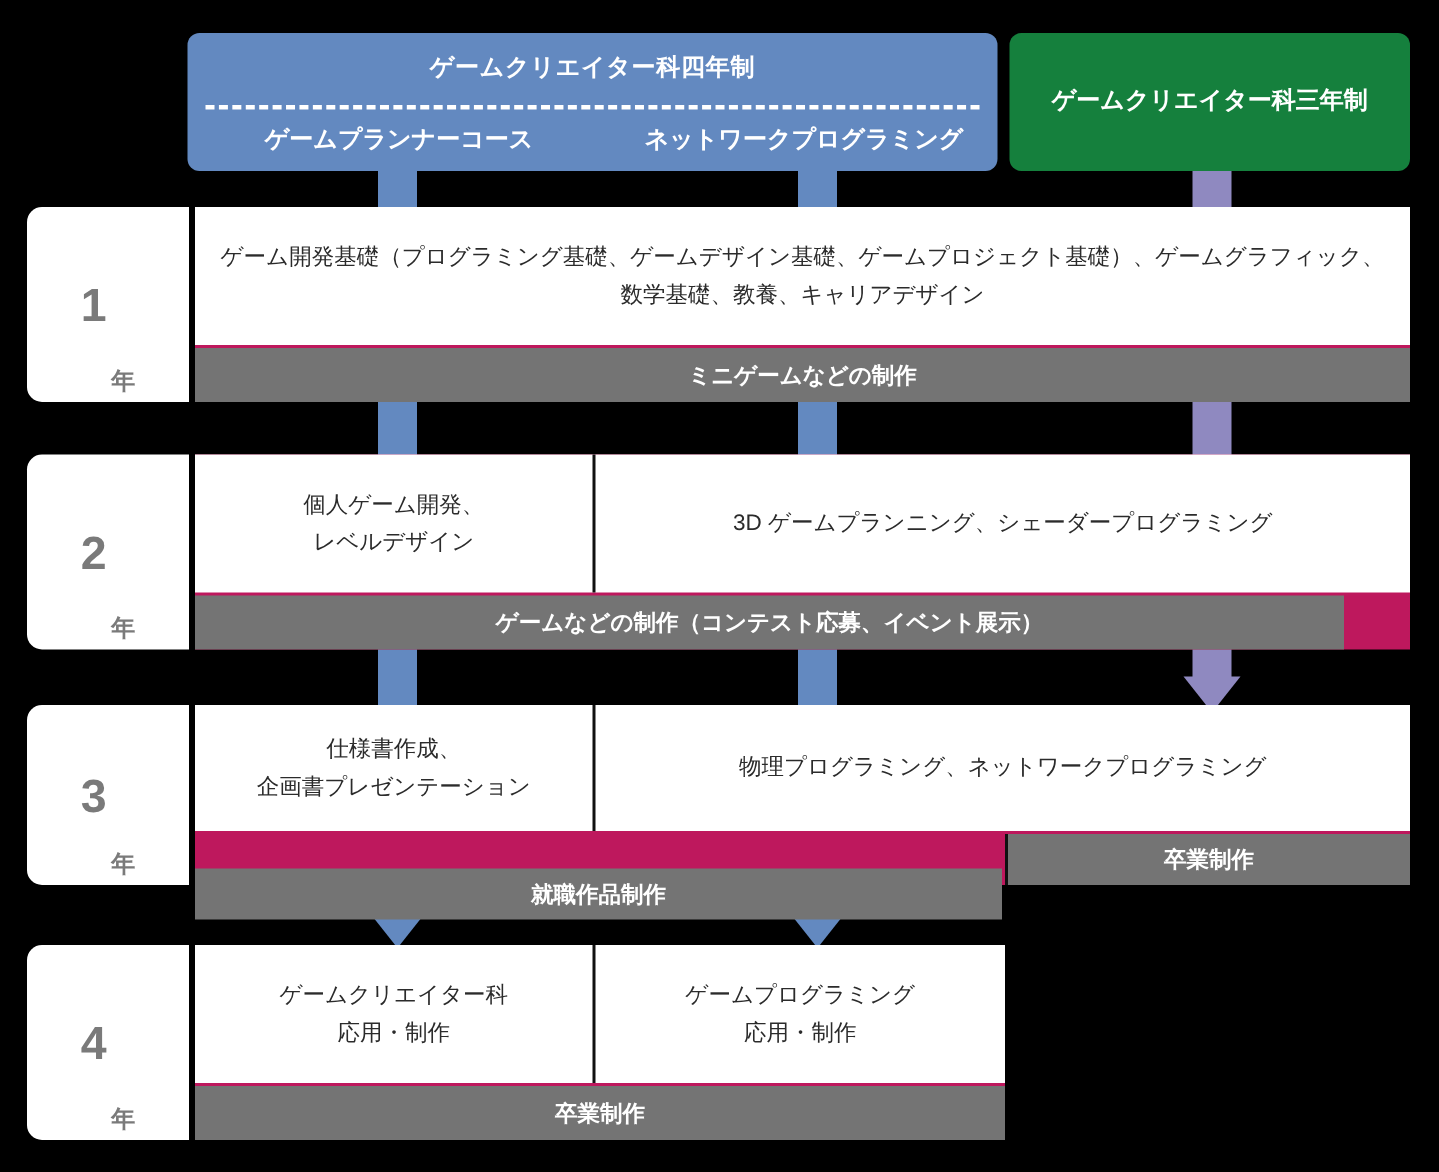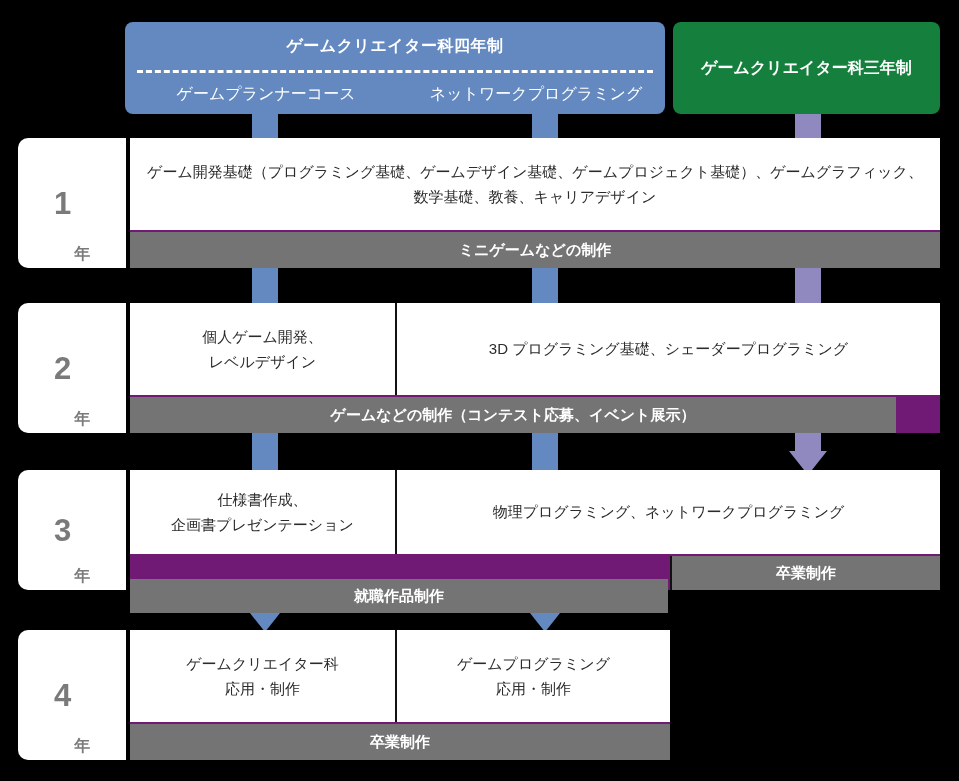--- a/index.html
+++ b/index.html
@@ -57,21 +57,21 @@
     width: 100%;
     height: 40px;
     display: flex;
   }
   .hdr-course {
     flex: 1 1 50%;
     text-align: center;
     line-height: 40px;
     color: #ffffff;
     font-size: 16px;
-    font-weight: normal;
+    font-weight: bold;
     padding-left: 12px;
   }
 
   .hdr-right {
     position: absolute;
     left: 673px;
     top: 22px;
     width: 267px;
     height: 92px;
     background: #15803d;
@@ -126,21 +126,21 @@
     font-size: 16px;
     font-weight: bold;
     margin-left: 3px;
     align-self: flex-end;
     position: relative;
     top: -3px;
   }
 
   .row-body {
     position: absolute;
-    background: #701a75;
+    background: #be185d;
   }
   .cells {
     position: absolute;
     left: 0;
     top: 0;
     width: 100%;
     display: flex;
     background: #ffffff;
     box-sizing: border-box;
   }
@@ -218,21 +218,21 @@
   </div>
 
   <div class="year-box" style="top:303px; height:130px;">
     <span class="year-num">2</span>
     <span class="year-suffix">年</span>
   </div>
   <div class="row-body" style="left:130px; top:303px; width:810px; height:130px;">
     <div class="cells" style="height:92px;">
       <div class="cell" style="flex:0 0 265px; white-space:pre-line;">個人ゲーム開発、
 レベルデザイン</div>
-      <div class="cell" style="flex:1 1 auto; white-space:pre-line;">3D プログラミング基礎、シェーダープログラミング</div>
+      <div class="cell" style="flex:1 1 auto; white-space:pre-line;">3D ゲームプランニング、シェーダープログラミング</div>
     </div>
     <div class="gbar" style="left:0; top:94px; width:766px; height:36px;">ゲームなどの制作（コンテスト応募、イベント展示）</div>
   </div>
 
   <div class="year-box" style="top:470px; height:120px;">
     <span class="year-num">3</span>
     <span class="year-suffix">年</span>
   </div>
   <div class="row-body" style="left:130px; top:470px; width:810px; height:120px;">
     <div class="cells" style="height:84px;">

